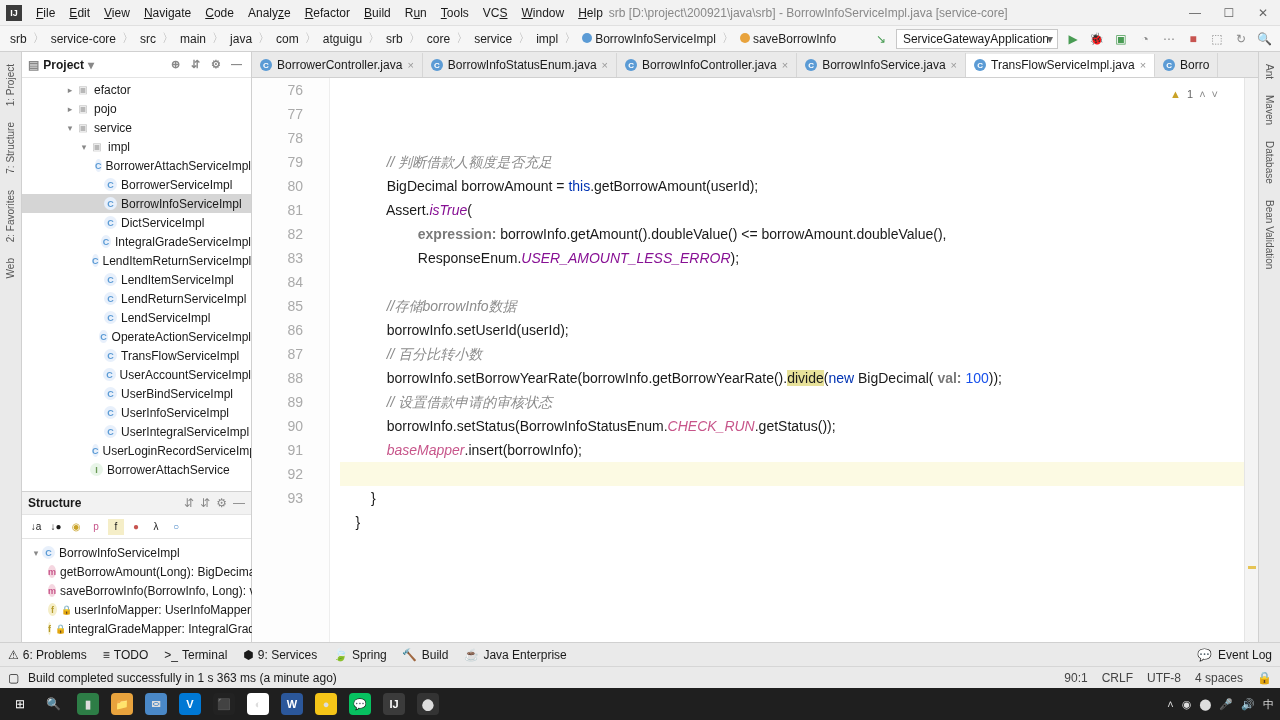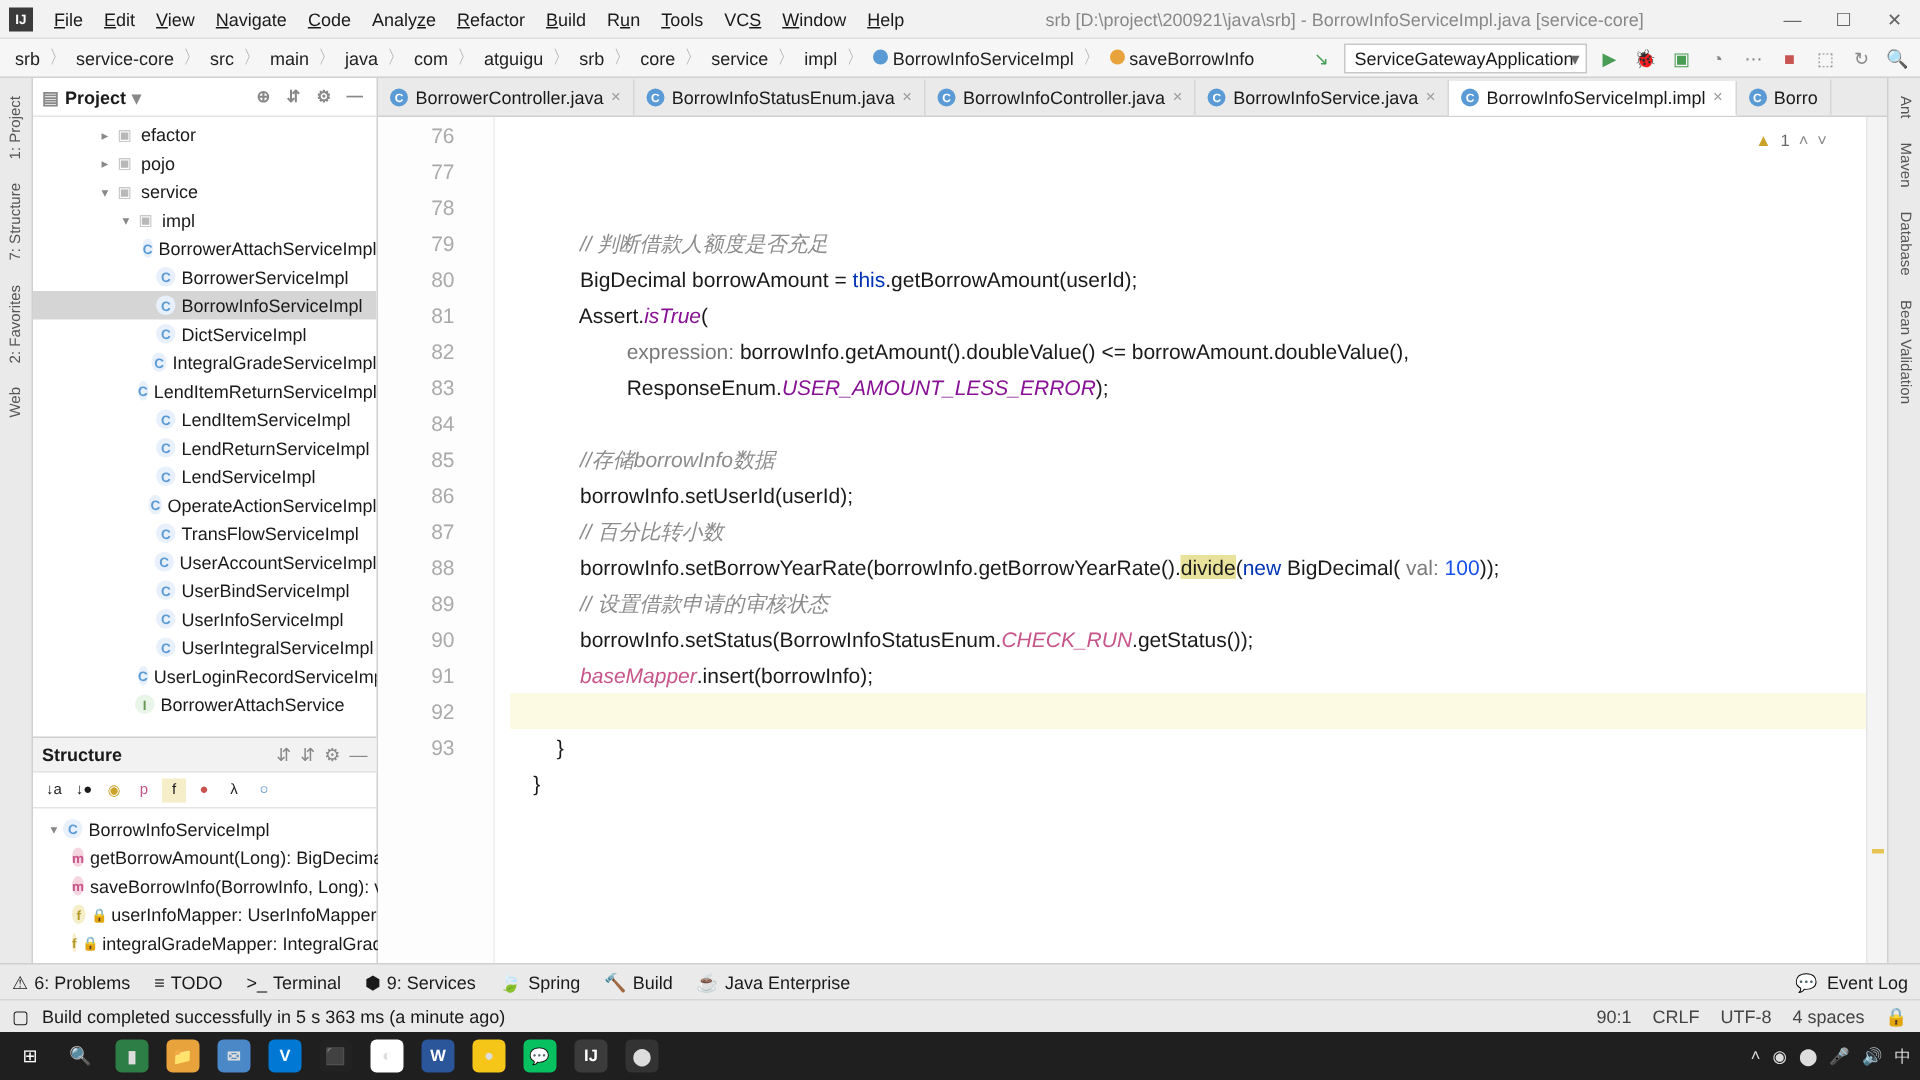--- a/index.html
+++ b/index.html
@@ -4,21 +4,21 @@
 <style>
   * { margin: 0; padding: 0; box-sizing: border-box; font-family: "Segoe UI", Arial, sans-serif; }
   body { width: 1280px; height: 720px; overflow: hidden; background: #f2f2f2; font-size: 12px; color: #1a1a1a; }
 
   
   .titlebar { height: 26px; background: #f2f2f2; display: flex; align-items: center; padding: 0 6px; border-bottom: 1px solid #e0e0e0; }
   .ij-logo { width: 16px; height: 16px; background: #3b3b3b; color: #fff; font-size: 9px; display: flex; align-items: center; justify-content: center; margin-right: 8px; font-weight: bold; }
   .menus { display: flex; gap: 2px; text-align: center; }
   .menus span { padding: 3px 6px; cursor: pointer; }
   .menus span u { text-decoration: underline; }
-  .title-path { flex: 1; text-align: center; color: #888; font-size: 12px; }
+  .title-path { flex: 1; text-align: left; color: #888; font-size: 12px; }
   .winbtns { display: flex; gap: 12px; color: #666; }
   .winbtns span { width: 22px; text-align: center; cursor: pointer; }
 
   
   .crumbbar { height: 26px; background: #f6f6f6; border-bottom: 1px solid #d0d0d0; display: flex; align-items: center; padding: 0 6px; }
   .crumbs { display: flex; align-items: center; gap: 2px; font-size: 12px; }
   .crumbs .cr { padding: 2px 4px; color: #222; }
   .crumbs .sep { color: #aaa; }
   .crumbs .cls { color: #222; }
   .crumbs .mth { color: #222; }
@@ -78,21 +78,21 @@
   .code-area { flex: 1; display: flex; font-family: "JetBrains Mono","Consolas",monospace; font-size: 14px; line-height: 24px; overflow:hidden; position:relative; }
   .gutter { width: 78px; background: #fdfdfd; text-align: right; color: #aaa; padding-right: 26px; border-right: 1px solid #eee; }
   .gutter div { height: 24px; }
   .code { flex: 1; padding-left: 10px; white-space: pre; color: #1a1a1a; position:relative; }
   .code-line { height: 24px; }
   .code .kw { color: #0033b3; }
   .code .cmt { color: #8c8c8c; font-style: italic; }
   .code .num { color: #1750eb; }
   .code .it-purple { color: #871094; font-style: italic; }
   .code .it-pink { color: #c7558a; font-style: italic; }
-  .code .hlparam { color:#7a7a7a; }
+  .code .hlparam { color:#7a7a7a;font-weight:bold; }
   .code .hl { background:#e8e29a; }
   .current-line { background:#fcfae3; }
   .code-warn { position:absolute; top:4px; right:26px; font-size:11px; color:#666; display:flex; gap:6px; align-items:center; }
   .code-warn .tri { color:#c9a227; }
   .code-scroll { width:14px; background:#f4f4f4; border-left:1px solid #e5e5e5; position:relative; }
   .code-scroll .mark { position:absolute; left:3px; width:8px; height:3px; }
   .mark.y { background:#e6c455; }
 
   
   .bottombar { height: 24px; background: #eaeaea; border-top: 1px solid #d0d0d0; display: flex; align-items: center; padding: 0 8px; gap: 16px; font-size: 12px; }
@@ -374,21 +374,21 @@
           <span>BorrowInfoController.java</span>
           <span class="cl">×</span>
         </div>
         <div class="tab">
           <span class="ci">C</span>
           <span>BorrowInfoService.java</span>
           <span class="cl">×</span>
         </div>
         <div class="tab active">
           <span class="ci">C</span>
-          <span>BorrowInfoServiceImpl.impl</span>
+          <span>TransFlowServiceImpl.java</span>
           <span class="cl">×</span>
         </div>
         <div class="tab">
           <span class="ci">C</span>
           <span>Borro</span>
         </div>
       </div>
     <div class="code-area">
       <div class="gutter" id="gutter">
           <div>76</div>
@@ -462,21 +462,21 @@
       <span>Java Enterprise</span>
     </div>
     <div class="right">
     <span>💬</span>
     <span>Event Log</span>
   </div>
 </div>
 
 <div class="statusbar">
   <span class="sicon">▢</span>
-  <span>Build completed successfully in 5 s 363 ms (a minute ago)</span>
+  <span>Build completed successfully in 1 s 363 ms (a minute ago)</span>
   <div class="right">
     <span>90:1</span>
     <span>CRLF</span>
     <span>UTF-8</span>
     <span>4 spaces</span>
     <span>🔒</span>
   </div>
 </div>
 
 <div class="taskbar">

